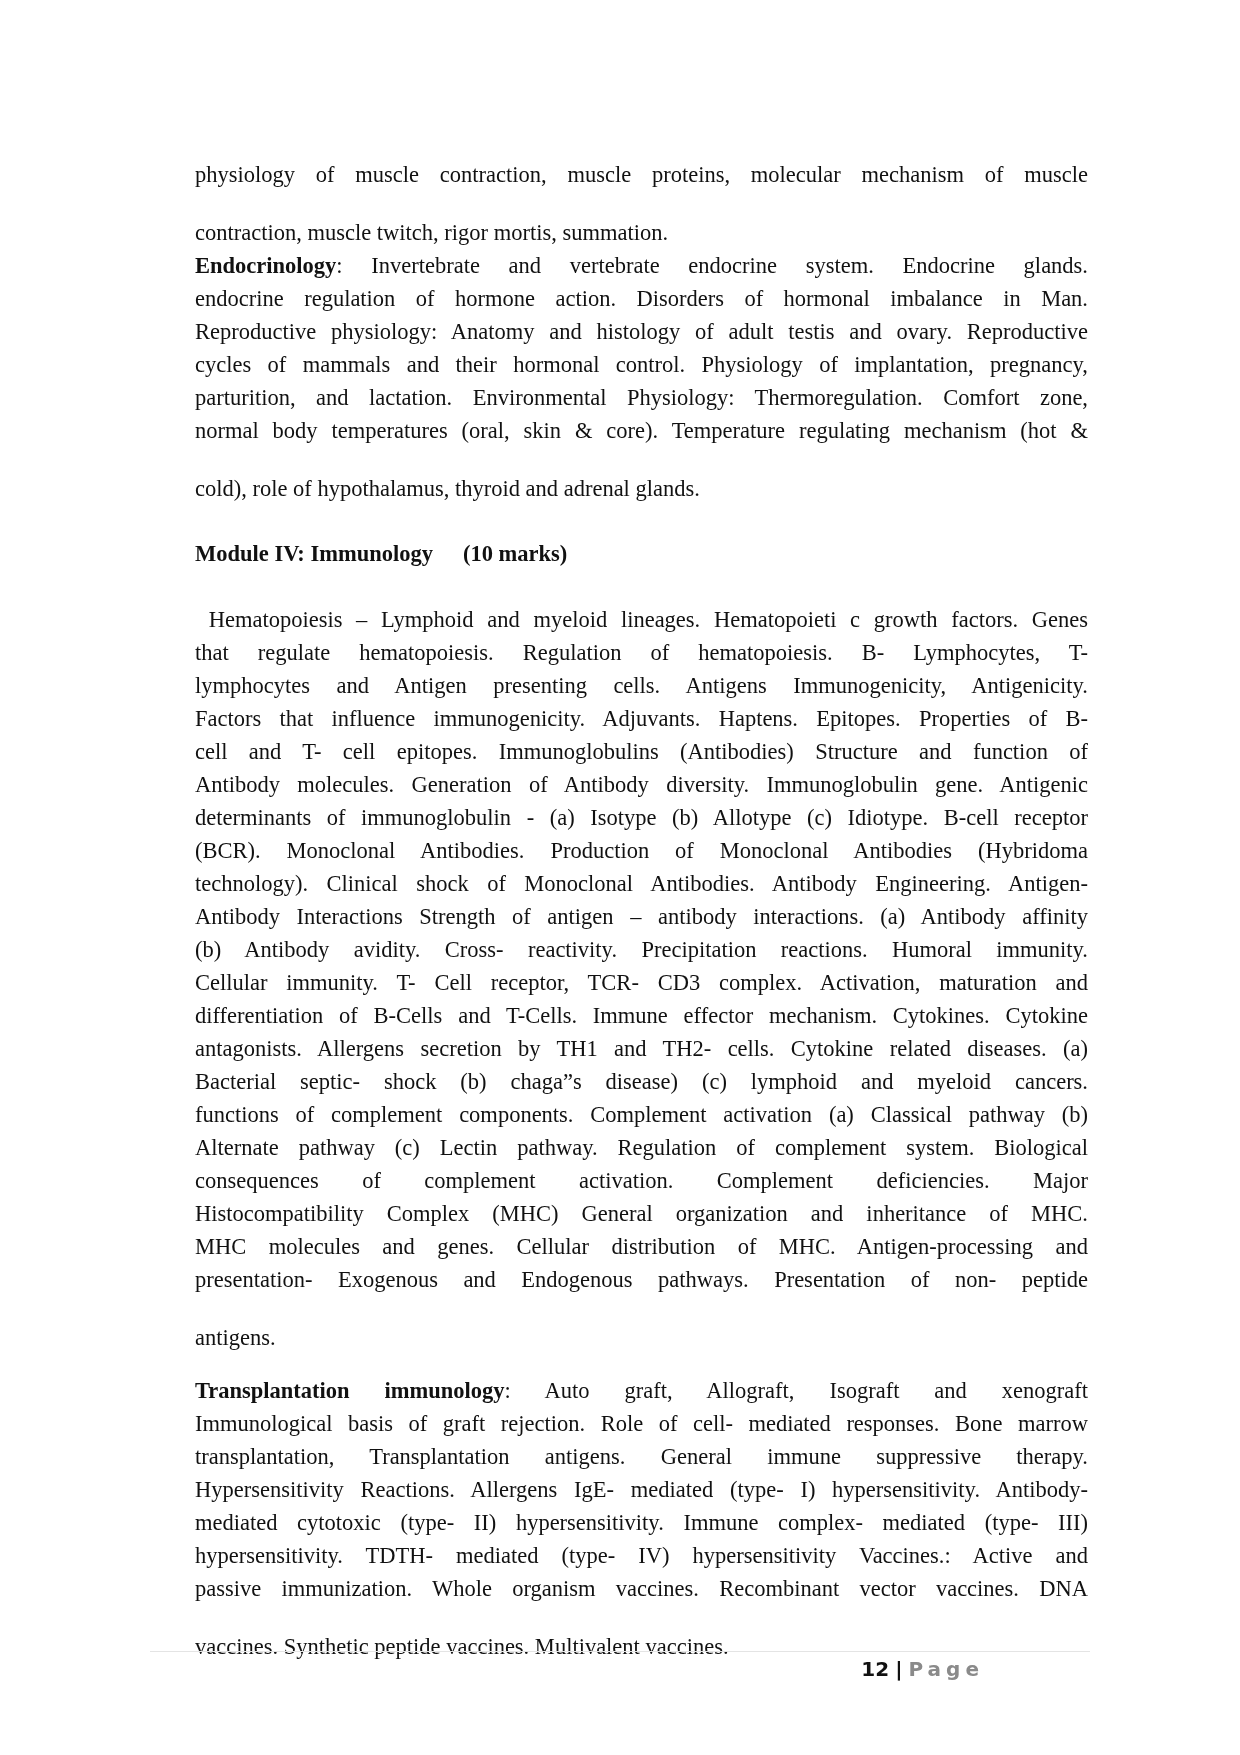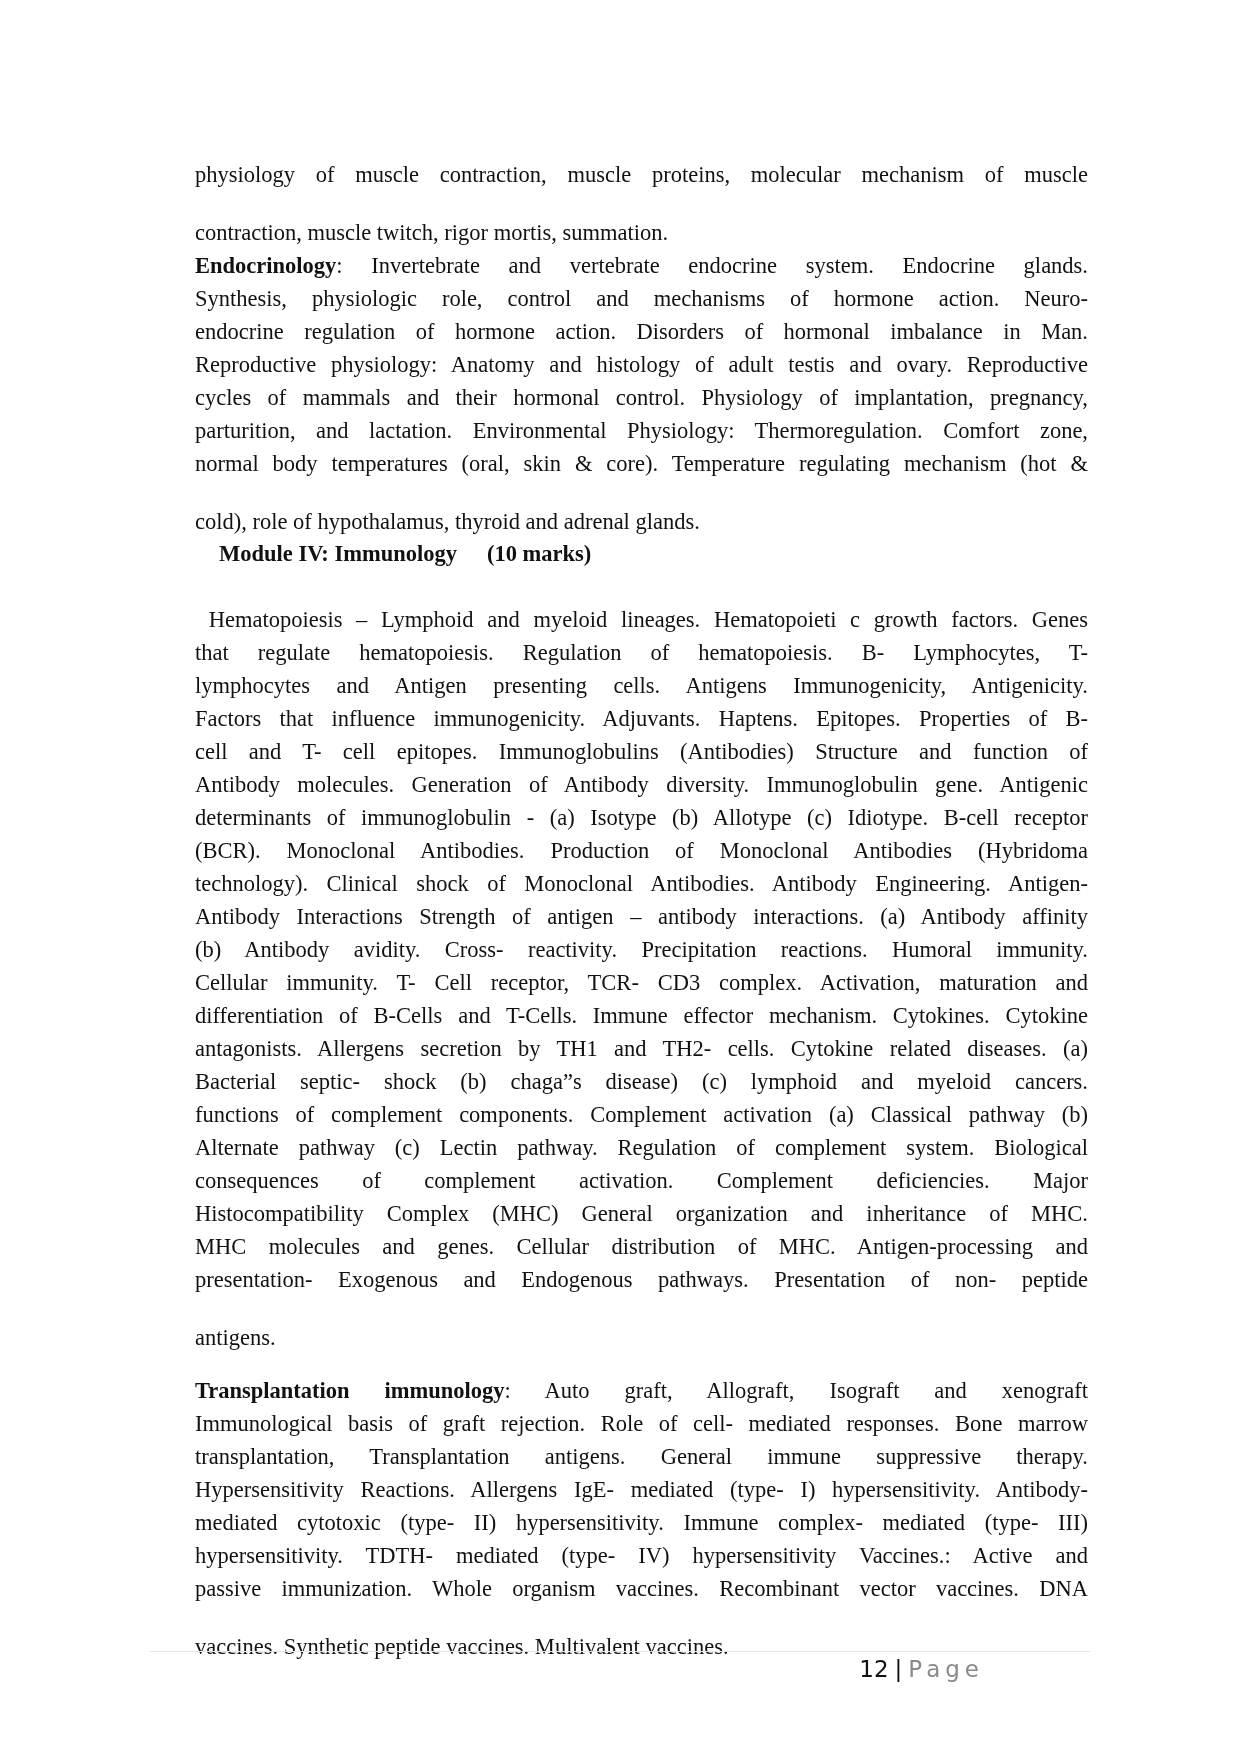--- a/index.html
+++ b/index.html
@@ -12,48 +12,47 @@
   .para { position: absolute; left: 0; width: 893px; }
   .line {
     display: block; height: 33px; line-height: 33px; white-space: nowrap;
     text-align: justify; text-align-last: justify; overflow: visible;
   }
   .line.last { text-align: left; text-align-last: left; margin-top: 25px; }
   .heading { position: absolute; left: 0; font-weight: bold; height: 33px; line-height: 33px; white-space: pre; }
   .em-bold-italic { font-weight: bold; }
   .bold { font-weight: bold; }
   .rule { position: absolute; left: 150px; width: 940px; top: 1639px; height: 0; border-top: 1px solid #e4e4e4; }
-  .footer { position: absolute; right: 152px; top: 1643px; font-family: "DejaVu Sans", sans-serif; font-size: 23px; line-height: 28px; white-space: nowrap; }
+  .footer { position: absolute; right: 152px; top: 1643px; font-family: "DejaVu Sans", sans-serif; font-size: 20px; line-height: 28px; white-space: nowrap; font-weight: bold; }
   .footer .num { color: #111111; }
   .footer .sep { color: #111111; margin: 0 6px; }
   .footer .page-word { color: #8a8a8a; letter-spacing: 5px; }
 </style>
 </head>
 <body>
 
 <div class="page">
   <div class="body-text" style="top:0;">
 
     <div class="para" style="top:146px;">
       <span class="line">physiology of muscle contraction, muscle proteins, molecular mechanism of muscle</span>
       <span class="line last">contraction, muscle twitch, rigor mortis, summation.</span>
     </div>
 
     <div class="para" style="top:237px;">
       <span class="line"><span class="em-bold-italic">Endocrinology</span><span>: Invertebrate and vertebrate endocrine system. Endocrine glands.</span></span>
-      <span class="line">Synthesis, physiologic role, control and mechanisms of hormone action. Neuro-</span>
       <span class="line">endocrine regulation of hormone action. Disorders of hormonal imbalance in Man.</span>
       <span class="line">Reproductive physiology: Anatomy and histology of adult testis and ovary. Reproductive</span>
       <span class="line">cycles of mammals and their hormonal control. Physiology of implantation, pregnancy,</span>
       <span class="line">parturition, and lactation. Environmental Physiology: Thermoregulation. Comfort zone,</span>
       <span class="line">normal body temperatures (oral, skin &amp; core). Temperature regulating mechanism (hot &amp;</span>
       <span class="line last">cold), role of hypothalamus, thyroid and adrenal glands.</span>
     </div>
 
-    <div class="heading" style="top:525px;margin-left:24px;"><span>Module IV: Immunology</span><span style="display:inline-block;width:30px;"></span><span>(10 marks)</span></div>
+    <div class="heading" style="top:525px;"><span>Module IV: Immunology</span><span style="display:inline-block;width:30px;"></span><span>(10 marks)</span></div>
 
     <div class="para" style="top:583px;">
       <span class="line" style="white-space:pre;margin-top:8px;"> Hematopoiesis – Lymphoid and myeloid lineages. Hematopoieti c growth factors. Genes</span>
       <span class="line">that regulate hematopoiesis. Regulation of hematopoiesis. B- Lymphocytes, T-</span>
       <span class="line">lymphocytes and Antigen presenting cells. Antigens Immunogenicity, Antigenicity.</span>
       <span class="line">Factors that influence immunogenicity. Adjuvants. Haptens. Epitopes. Properties of B-</span>
       <span class="line">cell and T- cell epitopes. Immunoglobulins (Antibodies) Structure and function of</span>
       <span class="line">Antibody molecules. Generation of Antibody diversity. Immunoglobulin gene. Antigenic</span>
       <span class="line">determinants of immunoglobulin - (a) Isotype (b) Allotype (c) Idiotype. B-cell receptor</span>
       <span class="line">(BCR). Monoclonal Antibodies. Production of Monoclonal Antibodies (Hybridoma</span>

